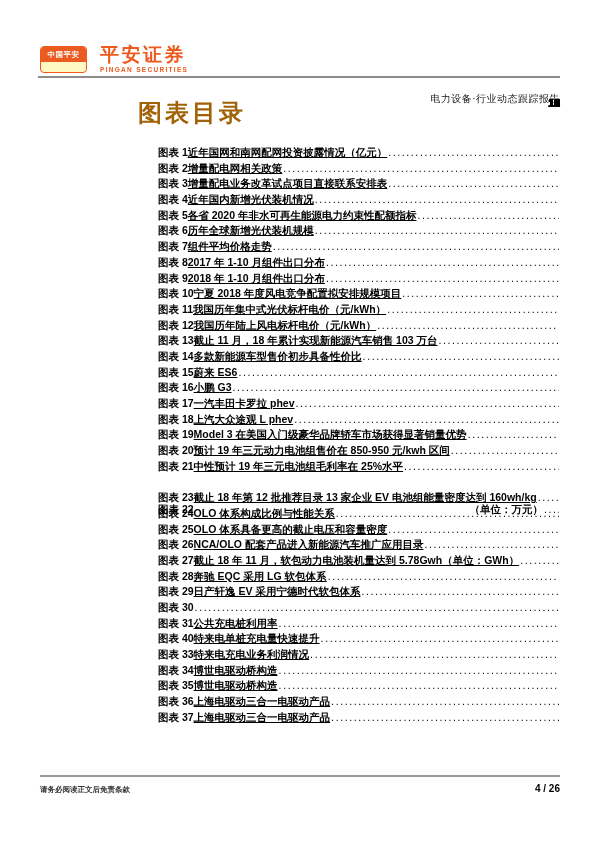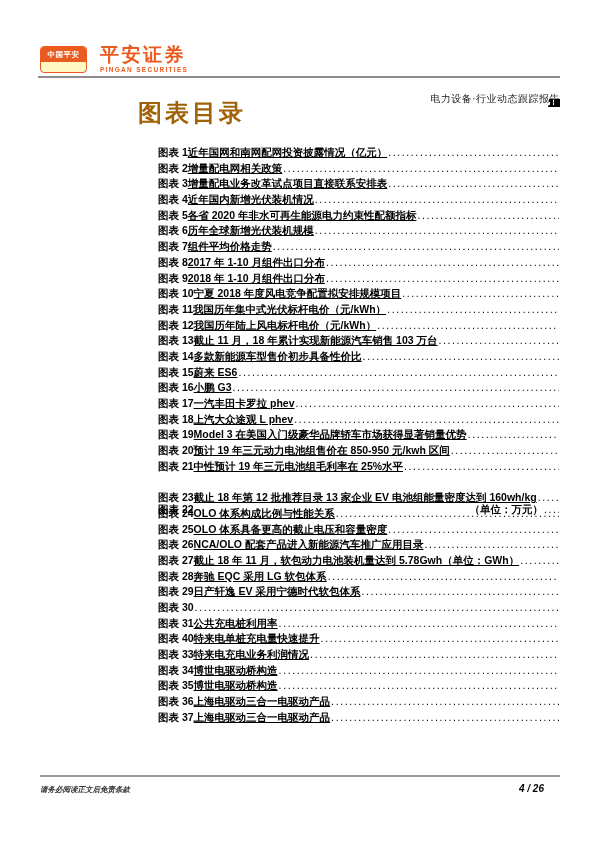--- a/index.html
+++ b/index.html
@@ -57,21 +57,21 @@
   .toc-row .dots{flex:1;overflow:hidden;margin:0 1px;}
   .toc-row .dots.short{flex:0 0 15px;}
   .toc-row .dots::after{
     content:"..................................................................................................................................................................................";
     font-weight:400;letter-spacing:1.6px;font-size:10.5px;color:#000;
   }
   .toc-row .page{flex:none;text-align:right;}
 
   
   .footer-rule{position:absolute;left:40px;right:40px;top:775px;height:1.5px;background:#9a9a9a;}
-  .footer{position:absolute;left:40px;right:56px;top:783px;display:flex;justify-content:space-between;align-items:baseline;font-style:italic;}
+  .footer{position:absolute;left:40px;right:40px;top:783px;display:flex;justify-content:space-between;align-items:baseline;}
   .disclaimer{font-size:7.5px;color:#333;font-weight:600;}
   .page-num{font-size:10px;font-weight:800;color:#000;}
 </style>
 </head>
 <body>
 
 <div class="page">
 
   <header>
     <div class="hdr-logo">

